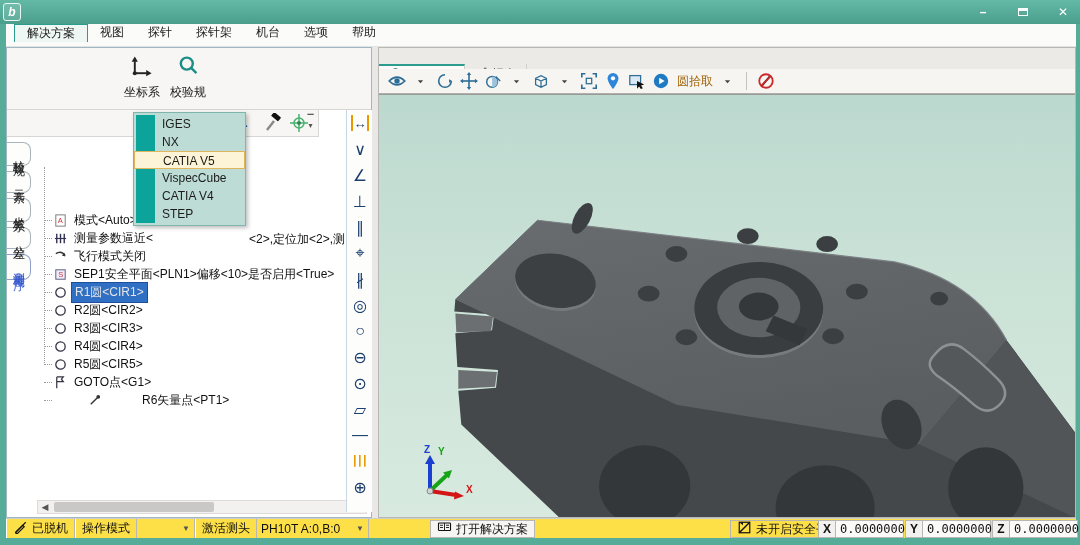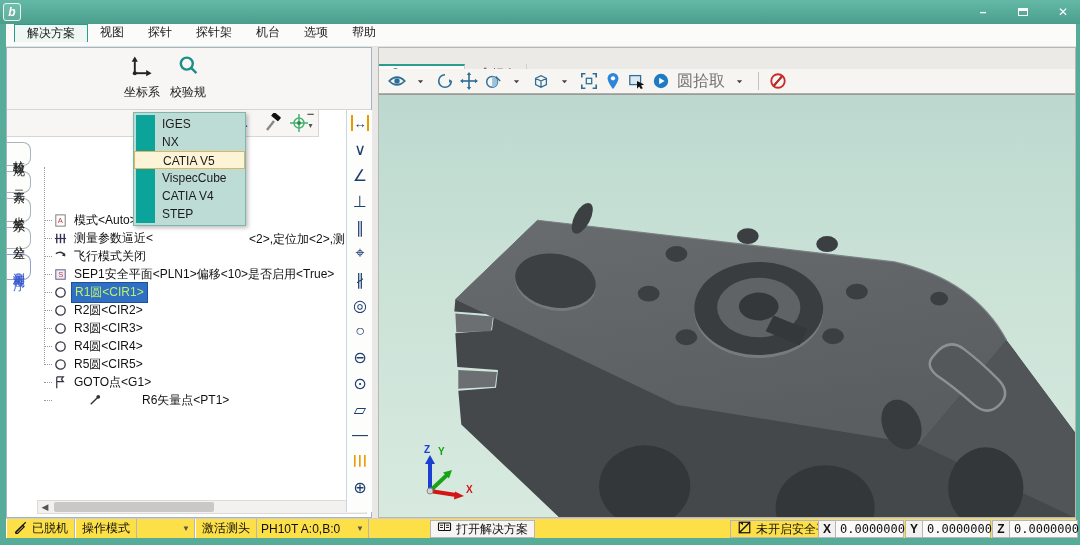--- a/index.html
+++ b/index.html
@@ -44,21 +44,21 @@
   .vtab.active { color:#3355cc; border-color:#8fa0c8; }
 
   
   #tree { position:absolute; left:30px; top:113px; width:308px; height:336px; background:#fff; overflow:hidden; }
   #tree-guide { position:absolute; left:7px; top:6px; height:196px; border-left:1px dotted #9a9a9a; }
   .trow { position:absolute; left:0; height:18px; display:flex; align-items:center; white-space:nowrap; }
   .tstub { width:8px; border-top:1px dotted #9a9a9a; margin-left:7px; }
   .ticon { width:15px; height:15px; margin:0 3px 0 1px; flex:0 0 auto; }
   .ticon svg { width:15px; height:15px; }
   .tlabel { font-size:12px; color:#111; padding:1px 3px; }
-  .tlabel.sel { background:#2f6fc4; color:#bef264; border:1px solid #1d4f9c; }
+  .tlabel.sel { background:#2f6fc4; color:#e5e5e5; border:1px solid #1d4f9c; }
   .tlabel-frag { position:absolute; top:2px; font-size:12px; color:#111; }
 
   
   #hscroll { position:absolute; left:30px; top:452px; width:330px; height:14px; background:#f2f1ef; border:1px solid #dcdbd8; display:flex; align-items:center; }
   .scroll-arrow { width:14px; text-align:center; font-size:9px; color:#555; }
   #hthumb { position:absolute; left:16px; width:160px; height:10px; background:#c9c8c6; border-radius:2px; }
   #hscroll .scroll-arrow.right { position:absolute; right:0; }
 
   
   #gdt-strip { position:absolute; left:339px; top:62px; width:26px; height:402px; background:#fdfdfc; border-left:1px solid #c9d6e4; }
@@ -71,21 +71,21 @@
   #right-panel { position:absolute; left:372px; top:0; width:698px; height:471px; background:#eceae7; border:1px solid #b9b7b4; }
   #view-tabs { position:absolute; left:0; top:16px; width:696px; height:21px; background:#eceae7; border-bottom:1px solid #cfcecb; display:flex; }
   .vwtab { display:flex; align-items:center; gap:4px; padding:0 10px; font-size:12px; border-right:1px solid #cfcecb; color:#222; }
   .vwtab.active { background:#fbfaf8; border-top:2px solid #2a9d8f; }
   .vwtab svg { width:13px; height:13px; }
   #view-toolbar { position:absolute; left:0; top:21px; width:696px; height:25px; background:#f6f5f2; border-bottom:1px solid #b0afac;
     display:flex; align-items:center; gap:5px; padding-left:8px; }
   .vt-icon { width:19px; height:19px; display:flex; align-items:center; justify-content:center; }
   .vt-icon svg { width:18px; height:18px; }
   .vt-caret svg { width:7px; height:7px; }
-  #pick-label { font-size:16px; color:#737373; margin-left:2px; }
+  #pick-label { font-size:12px; color:#a16207; margin-left:2px; }
   .vt-sep { width:1px; height:18px; background:#c4c2bf; margin:0 4px; }
 
   
   #viewport { position:absolute; left:0; top:46px; width:696px; height:423px; overflow:hidden;
     background:linear-gradient(180deg,#bcd9cf 0%,#cbe2d7 45%,#d8eae0 100%); border-top:1px solid #9a9a98; }
   #triad { position:absolute; left:35px; top:348px; }
 
   
   #file-menu { position:absolute; left:10px; top:46px; width:123px; z-index:50;
     background:#cfe5e0; border:1px solid #7fb5ad; box-shadow:2px 2px 4px rgba(0,0,0,.25); padding:2px 0; }

